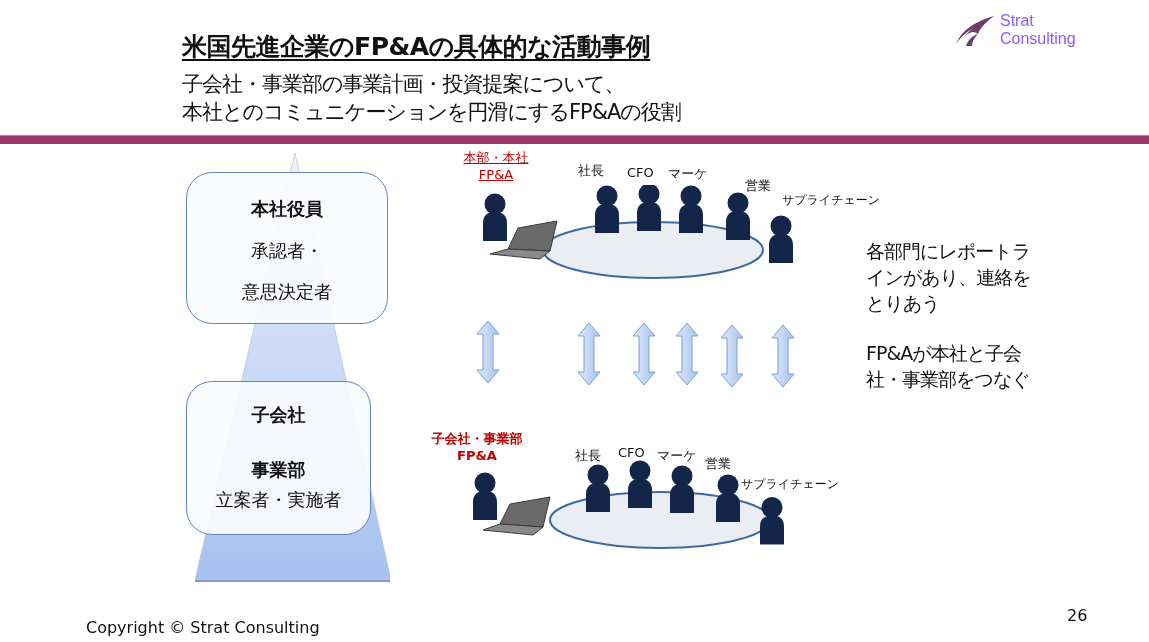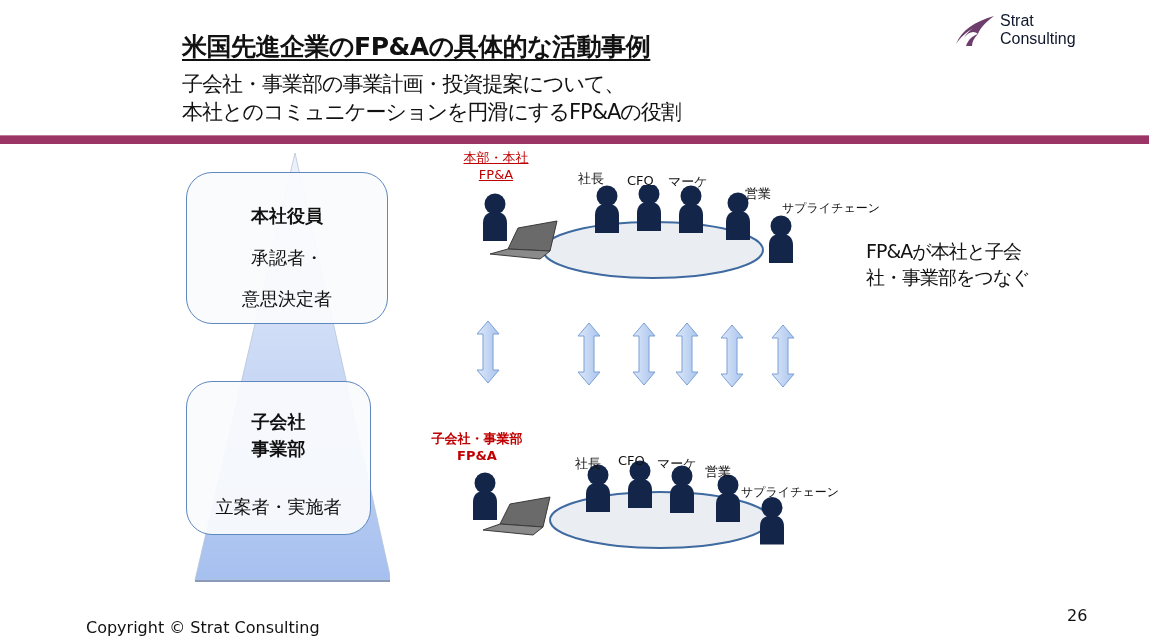--- a/index.html
+++ b/index.html
@@ -6,29 +6,29 @@
   body { width:1149px; height:642px; position:relative; background:#ffffff; overflow:hidden;
          font-family:"DejaVu Sans","Liberation Sans",sans-serif; color:#111; }
   .abs { position:absolute; }
   #title { left:182px; top:30px; font-size:25px; font-weight:bold; text-decoration:underline;
            text-underline-offset:4px; text-decoration-thickness:2px; white-space:nowrap; letter-spacing:-0.5px; }
   .sub { left:182px; font-size:21px; white-space:nowrap; letter-spacing:-1px; }
   #sub1 { top:70px; }
   #sub2 { top:98px; }
   #band { left:0; top:135px; width:1149px; height:8px; background:#9b3566; border-top:1px solid #c07a9a; }
   #logo { left:952px; top:10px; width:150px; height:42px; }
-  #logo-text { left:1000px; top:12px; font-size:16px; line-height:18px; color:#0f172a; font-family:"Liberation Sans",sans-serif; }
+  #logo-text { left:1000px; top:12px; font-size:16px; line-height:18px; color:#8b5cf6; font-family:"Liberation Sans",sans-serif; }
   .card { border:1px solid #5e88bf; border-radius:26px; background:rgba(250,251,253,0.93); }
   #card-top { left:186px; top:172px; width:200px; height:150px; }
   #card-bot { left:186px; top:381px; width:183px; height:152px; }
-  .ctext { position:absolute; width:100%; text-align:center; font-size:18px; white-space:nowrap;margin-top:7px; }
+  .ctext { position:absolute; width:100%; text-align:center; font-size:18px; white-space:nowrap; }
   .bold { font-weight:bold; }
   .red { color:#c00000; }
   .lbl { font-size:13px; white-space:nowrap; text-align:center; }
-  .plbl { font-size:13px; white-space:nowrap;margin-top:8px; }
+  .plbl { font-size:13px; white-space:nowrap; }
   #note { left:866px; top:238px; font-size:19px; line-height:26px; letter-spacing:-1px; width:180px; }
   #note p { margin:0 0 24px 0; }
   #copyright { left:62px; top:618px; font-size:16px;margin-left:24px; }
   #pageno { left:1067px; top:606px; font-size:16px; }
 </style>
 </head>
 <body>
 
 <div id="title" class="abs">米国先進企業のFP&amp;Aの具体的な活動事例</div>
 <div id="sub1" class="abs sub">子会社・事業部の事業計画・投資提案について、</div>
@@ -57,21 +57,21 @@
 </svg>
 
 <div id="card-top" class="abs card">
   <div class="ctext bold" style="top:24px;">本社役員</div>
   <div class="ctext" style="top:66px;">承認者・</div>
   <div class="ctext" style="top:107px;">意思決定者</div>
 </div>
 
 <div id="card-bot" class="abs card">
   <div class="ctext bold" style="top:21px;">子会社</div>
-  <div class="ctext bold" style="top:48px;">事業部</div>
+  <div class="ctext bold" style="top:76px;">事業部</div>
   <div class="ctext" style="top:106px;">立案者・実施者</div>
 </div>
 
 <svg width="0" height="0" style="position:absolute">
   <defs>
     <symbol id="person" viewBox="0 0 30 48">
       <circle cx="15" cy="11" r="10.5" fill="#13264a"></circle>
       <path d="M3 48 L3 30 C3 22 8 19 15 19 C22 19 27 22 27 30 L27 48 Z" fill="#13264a"></path>
     </symbol>
     <linearGradient id="arrg" x1="0" y1="0" x2="1" y2="0">
@@ -143,17 +143,18 @@
   <use href="#person" x="248" y="12" width="30" height="52"></use>
   <use href="#person" x="292" y="33" width="30" height="55"></use>
 </svg>
 <div class="abs plbl" style="left:575px;top:447px;">社長</div>
 <div class="abs plbl" style="left:618px;top:445px;">CFO</div>
 <div class="abs plbl" style="left:657px;top:447px;">マーケ</div>
 <div class="abs plbl" style="left:705px;top:455px;">営業</div>
 <div class="abs plbl" style="left:741px;top:476px;font-size:12px;">サプライチェーン</div>
 
 <div id="note" class="abs">
+  <p>各部門にレポートラインがあり、連絡をとりあう</p>
   <p>FP&amp;Aが本社と子会社・事業部をつなぐ</p>
 </div>
 
 <div id="copyright" class="abs">Copyright © Strat Consulting</div>
 <div id="pageno" class="abs">26</div>
 
 </body></html>

